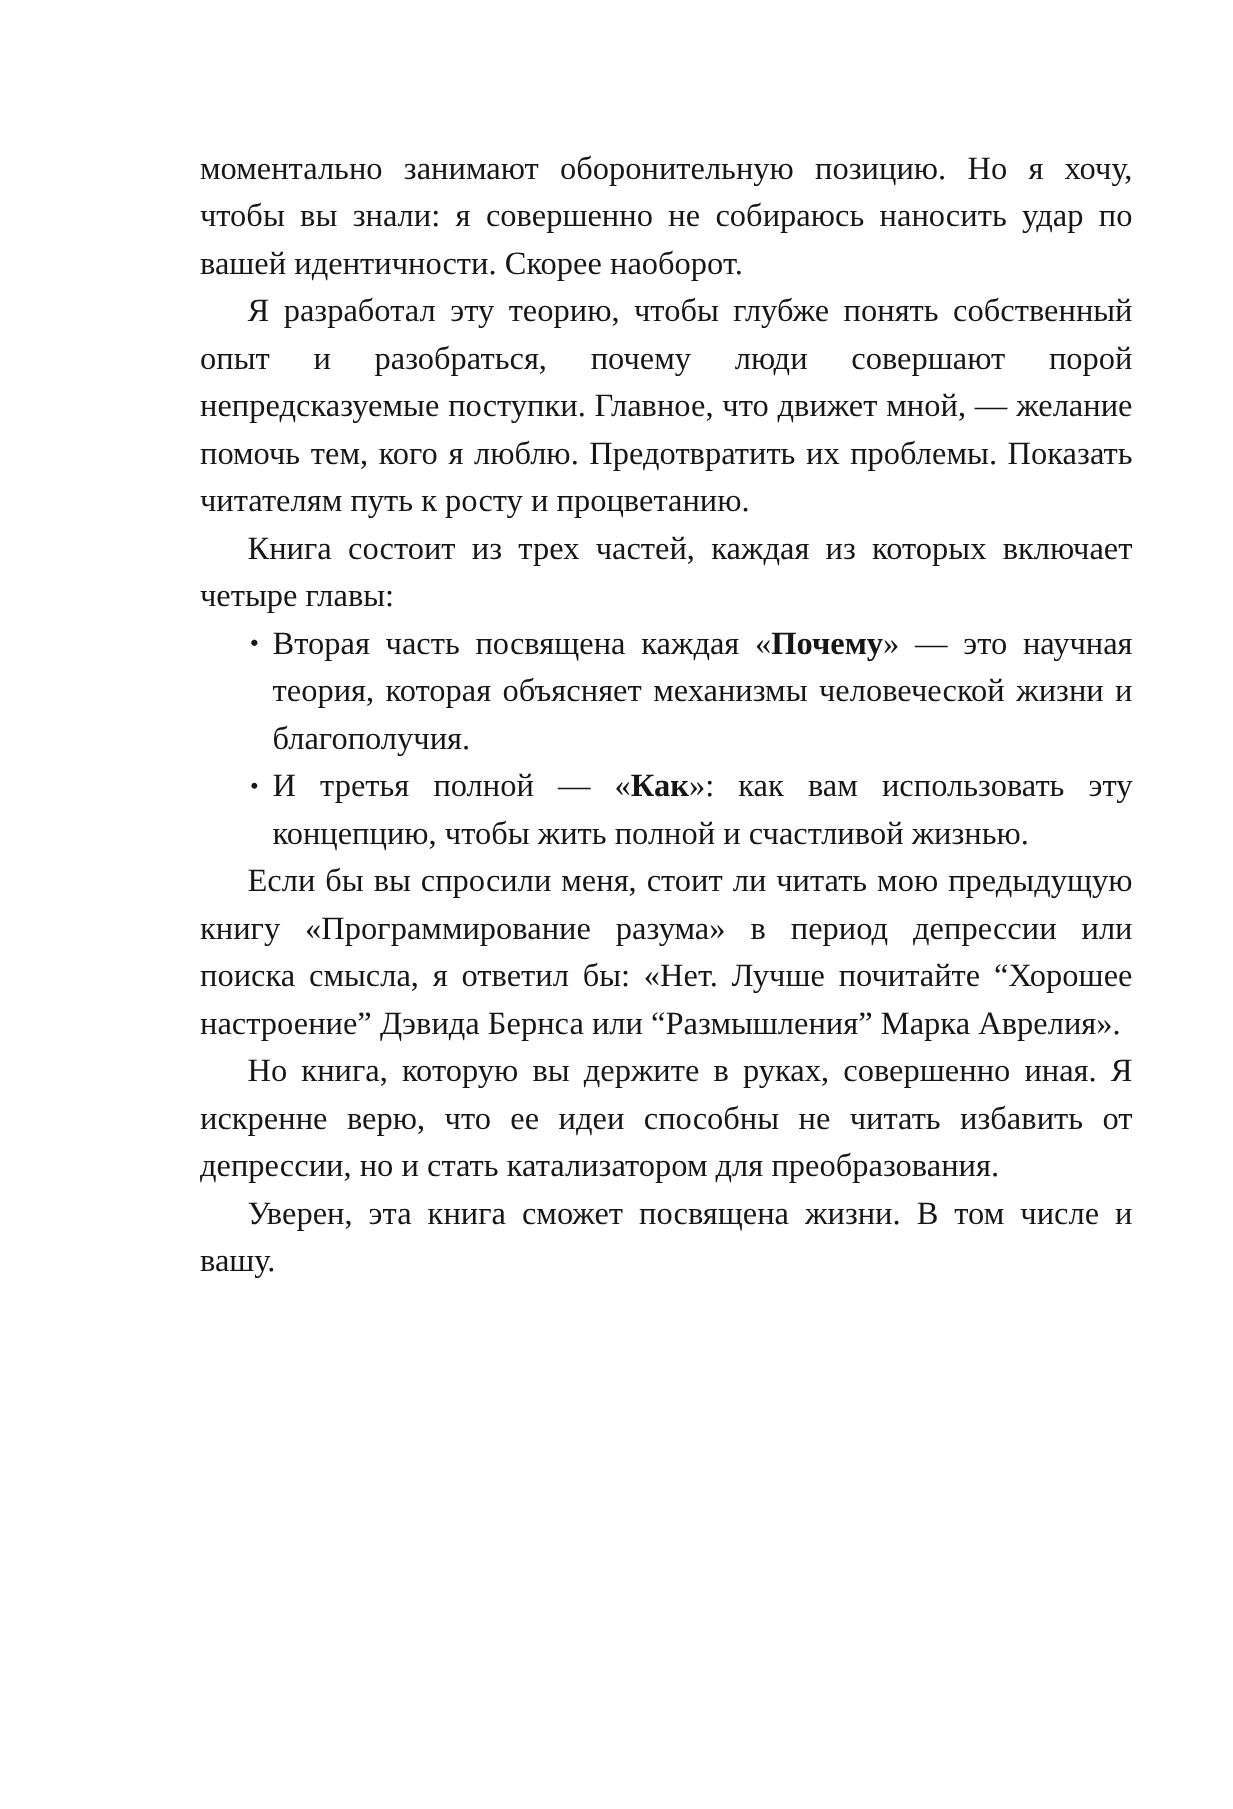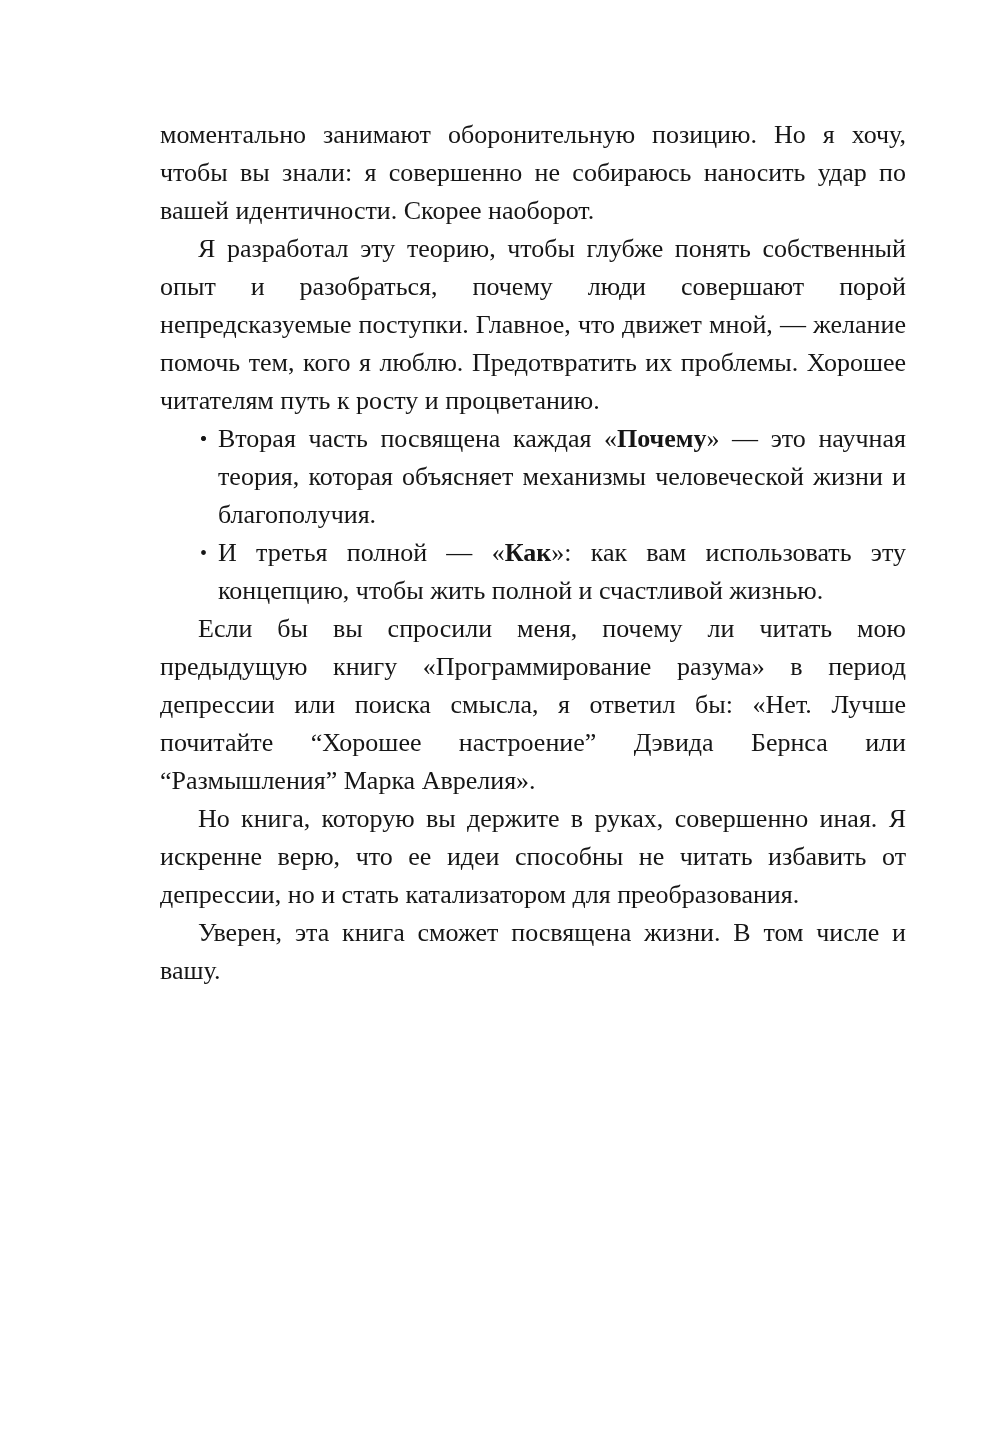--- a/index.html
+++ b/index.html
@@ -36,23 +36,24 @@
     font-size: 20px;
   }
   .bullet-text b { font-weight: bold; }
 </style>
 </head>
 <body>
 
 <main class="page">
   <div id="text-container" style="color: rgb(22, 22, 22);">
       <p class="para">моментально занимают оборонительную позицию. Но я хочу, чтобы вы знали: я совершенно не собираюсь наносить удар по вашей идентичности. Скорее наоборот.</p>
-      <p class="para indent">Я разработал эту теорию, чтобы глубже понять собственный опыт и разобраться, почему люди совершают порой непредсказуемые поступки. Главное, что движет мной, — желание помочь тем, кого я люблю. Предотвратить их проблемы. Хорошее читателям путь к росту и процветанию.</p>
+      <p class="para indent">Я разработал эту теорию, чтобы глубже понять собственный опыт и разобраться, почему люди совершают порой непредсказуемые поступки. Главное, что движет мной, — желание помочь тем, кого я люблю. Предотвратить их проблемы. Показать читателям путь к росту и процветанию.</p>
+      <p class="para indent">Книга состоит из трех частей, каждая из которых включает четыре главы:</p>
       <div class="bullet-list">
         <div class="bullet-item"><span class="bullet-dot">•</span></div>
         <div class="bullet-item"><span class="bullet-dot">•</span><span class="bullet-text"><span>Вторая часть посвящена каждая «</span><b>Почему</b><span>» — это научная теория, которая объясняет механизмы человеческой жизни и благополучия.</span></span></div>
         <div class="bullet-item"><span class="bullet-dot">•</span><span class="bullet-text"><span>И третья полной — «</span><b>Как</b><span>»: как вам использовать эту концепцию, чтобы жить полной и счастливой жизнью.</span></span></div>
       </div>
-      <p class="para indent">Если бы вы спросили меня, почему ли читать мою предыдущую книгу «Программирование разума» в период депрессии или поиска смысла, я ответил бы: «Нет. Лучше почитайте “Хорошее настроение” Дэвида Бернса или “Размышления” Марка Аврелия».</p>
+      <p class="para indent">Если бы вы спросили меня, стоит ли читать мою предыдущую книгу «Программирование разума» в период депрессии или поиска смысла, я ответил бы: «Нет. Лучше почитайте “Хорошее настроение” Дэвида Бернса или “Размышления” Марка Аврелия».</p>
       <p class="para indent">Но книга, которую вы держите в руках, совершенно иная. Я искренне верю, что ее идеи способны не читать избавить от депрессии, но и стать катализатором для преобразования.</p>
       <p class="para indent">Уверен, эта книга сможет посвящена жизни. В том числе и вашу.</p>
     </div>
 </main>
 
 </body></html>

